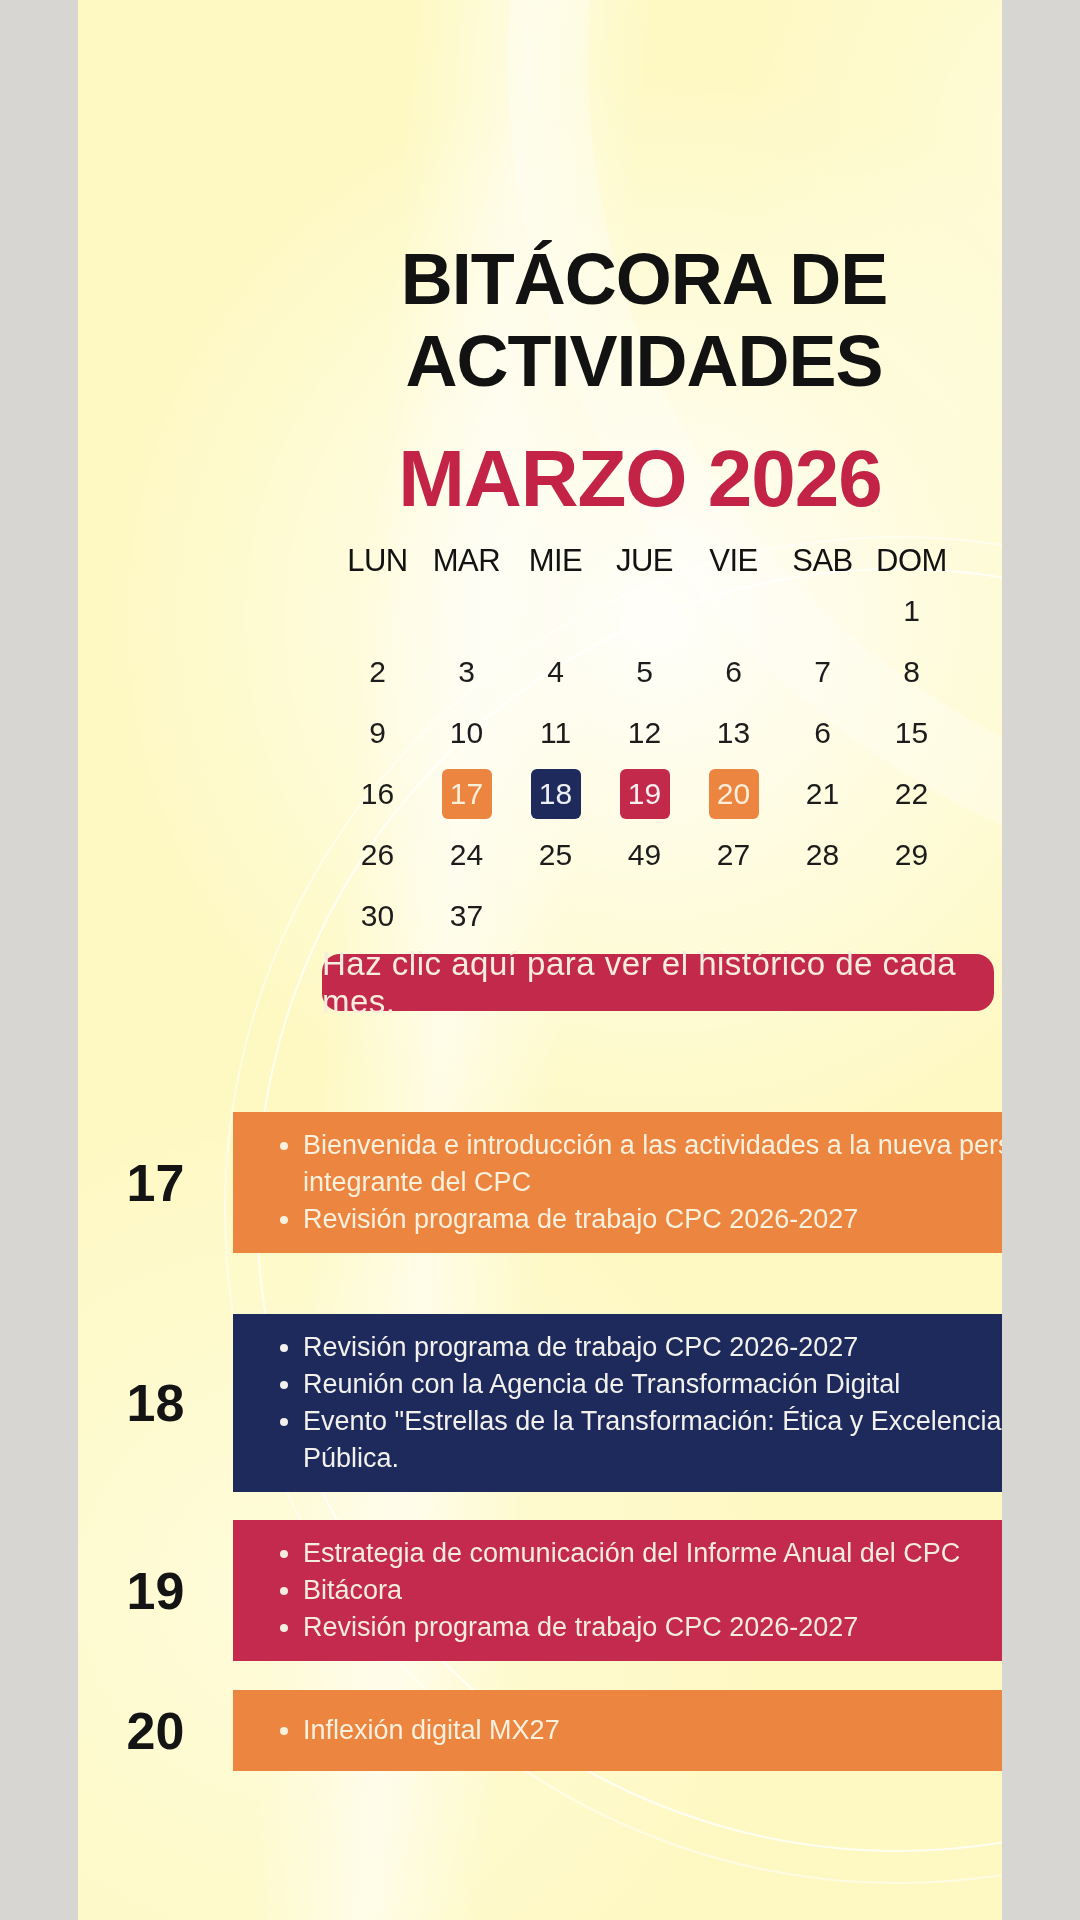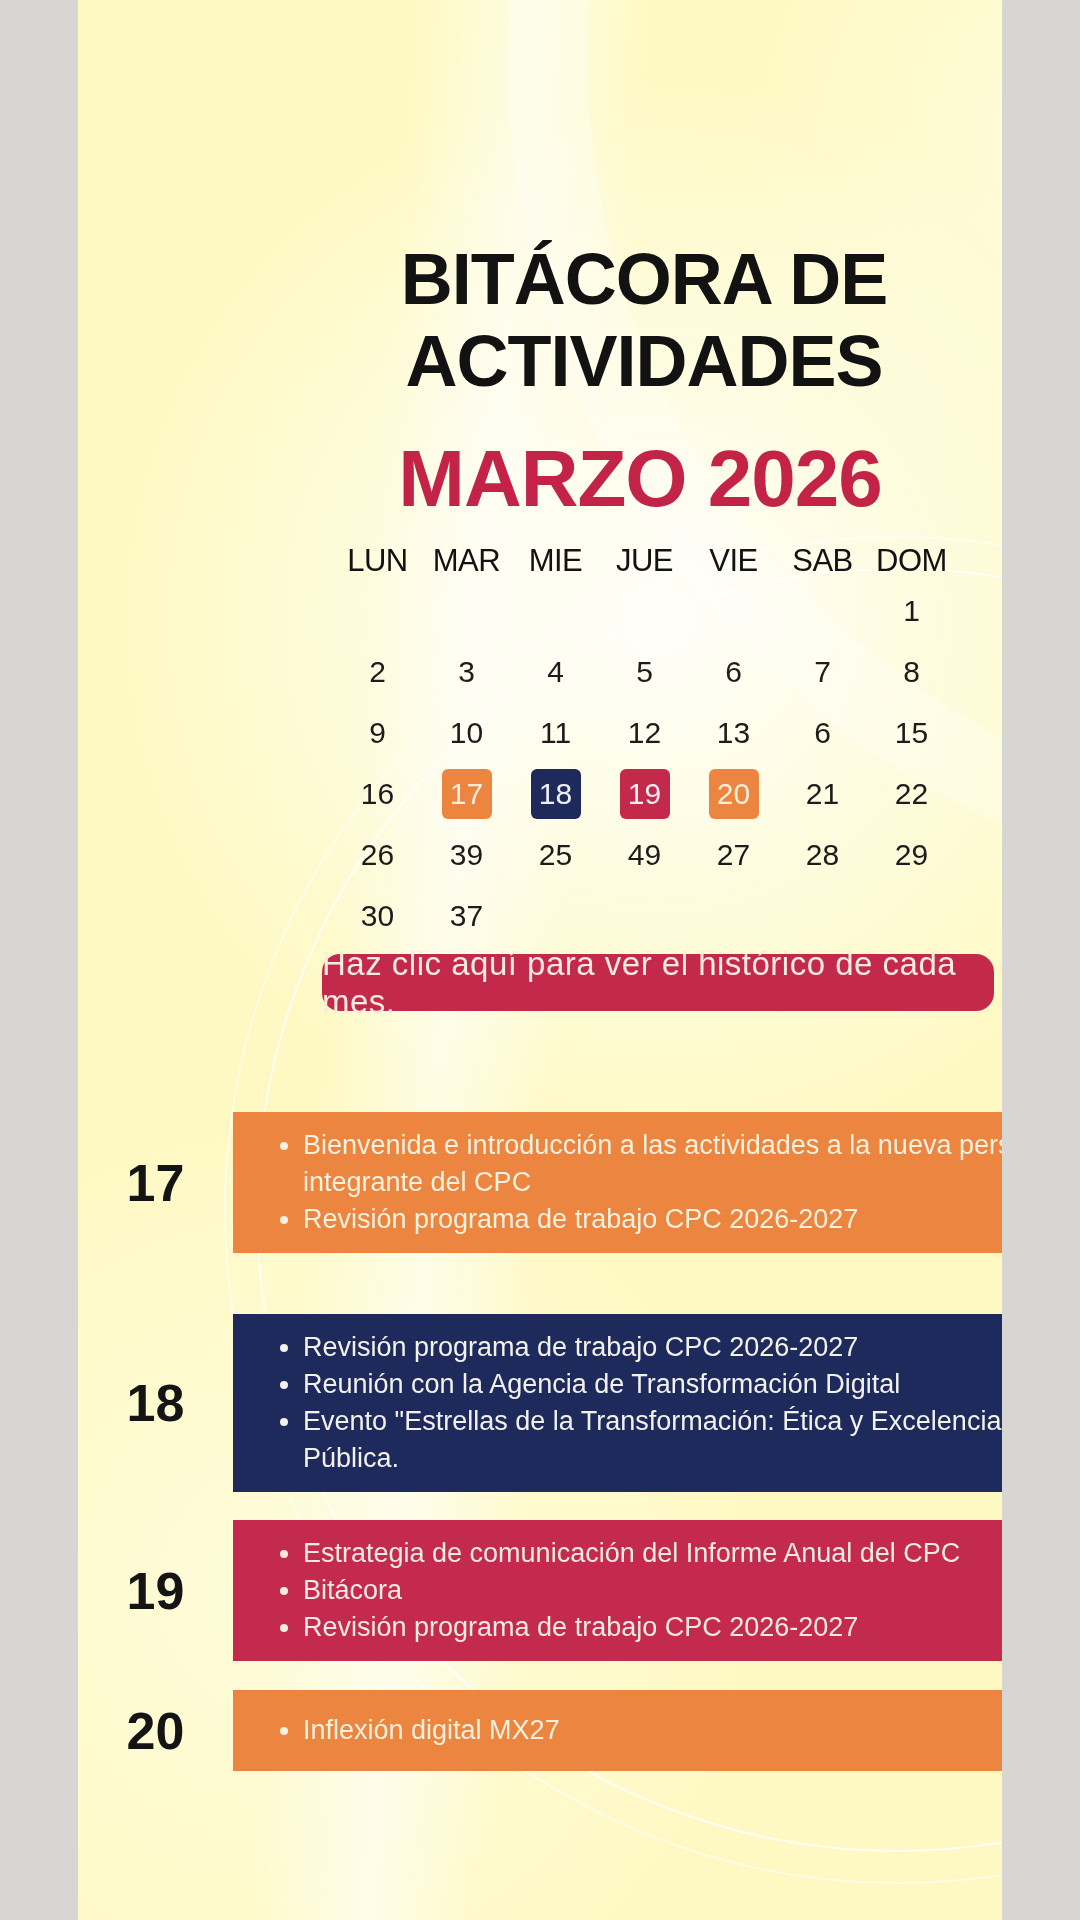--- a/index.html
+++ b/index.html
@@ -127,21 +127,21 @@
         </div>
         <div class="cal-cell">
           <span class="day-pill hl-crimson">19</span>
         </div>
         <div class="cal-cell">
           <span class="day-pill hl-orange">20</span>
         </div>
         <div class="cal-cell">21</div>
         <div class="cal-cell">22</div>
         <div class="cal-cell">26</div>
-        <div class="cal-cell">39</div>
+        <div class="cal-cell">24</div>
         <div class="cal-cell">25</div>
         <div class="cal-cell">49</div>
         <div class="cal-cell">27</div>
         <div class="cal-cell">28</div>
         <div class="cal-cell">29</div>
         <div class="cal-cell">30</div>
         <div class="cal-cell">37</div>
         <div class="cal-cell"></div>
         <div class="cal-cell"></div>
         <div class="cal-cell"></div>

